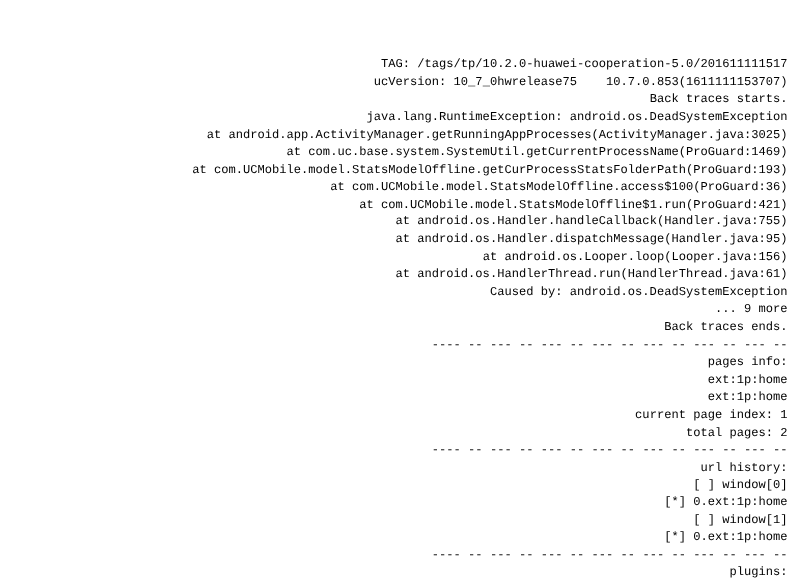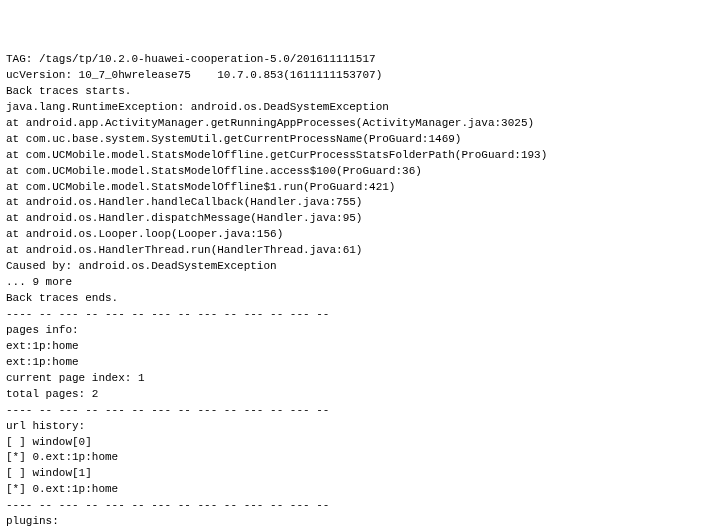--- a/index.html
+++ b/index.html
@@ -18,20 +18,21 @@
       overflow-x: auto;
       white-space: pre-wrap;
       word-break: break-all;
     }
     .log-content {
       line-height: 1.45;
     }
     .line {
       display: block;
       white-space: pre;
+      text-align: right;
     }
   </style>
 </head>
 <body>
 
 
 
 <div class="log-content" id="log-container"><span class="line">TAG: /tags/tp/10.2.0-huawei-cooperation-5.0/201611111517</span><span class="line">ucVersion: 10_7_0hwrelease75    10.7.0.853(1611111153707)</span><span class="line"></span><span class="line">Back traces starts.</span><span class="line">java.lang.RuntimeException: android.os.DeadSystemException</span><span class="line">at android.app.ActivityManager.getRunningAppProcesses(ActivityManager.java:3025)</span><span class="line">at com.uc.base.system.SystemUtil.getCurrentProcessName(ProGuard:1469)</span><span class="line">at com.UCMobile.model.StatsModelOffline.getCurProcessStatsFolderPath(ProGuard:193)</span><span class="line">at com.UCMobile.model.StatsModelOffline.access$100(ProGuard:36)</span><span class="line">at com.UCMobile.model.StatsModelOffline$1.run(ProGuard:421)</span><span class="line">at android.os.Handler.handleCallback(Handler.java:755)</span><span class="line">at android.os.Handler.dispatchMessage(Handler.java:95)</span><span class="line">at android.os.Looper.loop(Looper.java:156)</span><span class="line">at android.os.HandlerThread.run(HandlerThread.java:61)</span><span class="line">Caused by: android.os.DeadSystemException</span><span class="line">... 9 more</span><span class="line">Back traces ends.</span><span class="line">---- -- --- -- --- -- --- -- --- -- --- -- --- --</span><span class="line">pages info:</span><span class="line">ext:1p:home</span><span class="line">ext:1p:home</span><span class="line">current page index: 1</span><span class="line">total pages: 2</span><span class="line">---- -- --- -- --- -- --- -- --- -- --- -- --- --</span><span class="line">url history:</span><span class="line">[ ] window[0]</span><span class="line">[*] 0.ext:1p:home</span><span class="line">[ ] window[1]</span><span class="line">[*] 0.ext:1p:home</span><span class="line">---- -- --- -- --- -- --- -- --- -- --- -- --- --</span><span class="line">plugins:</span></div>
 
 

